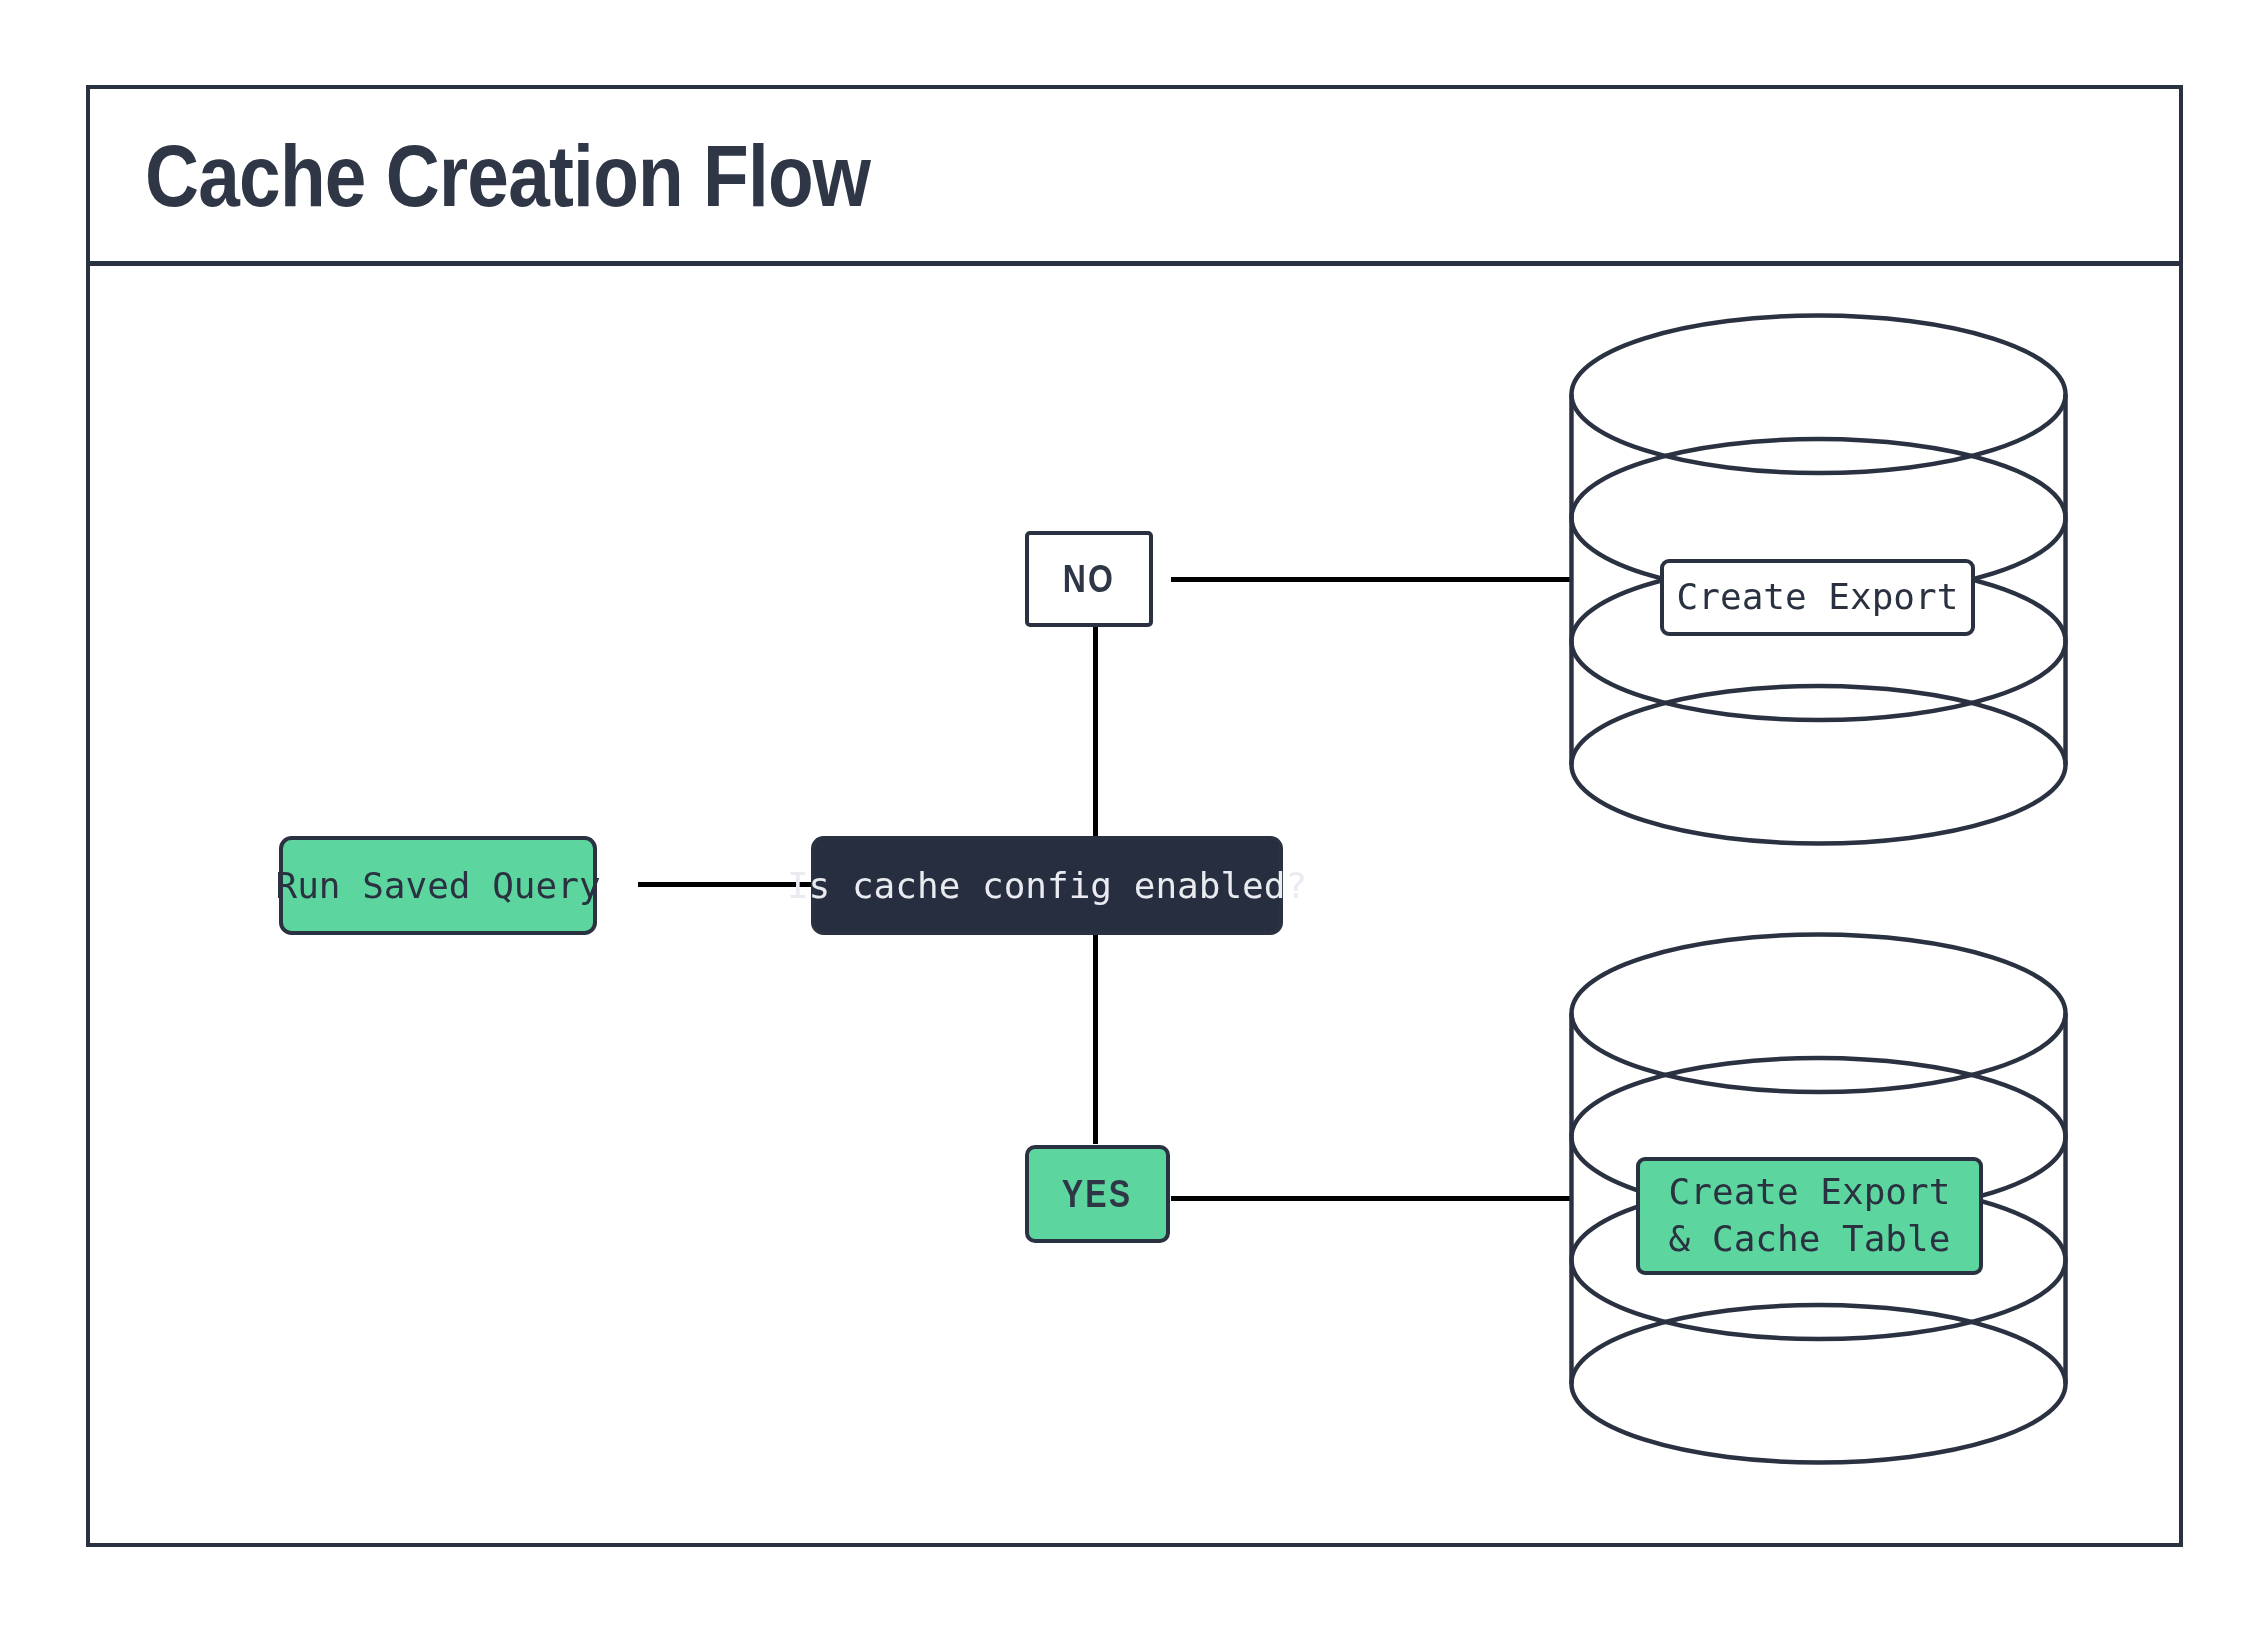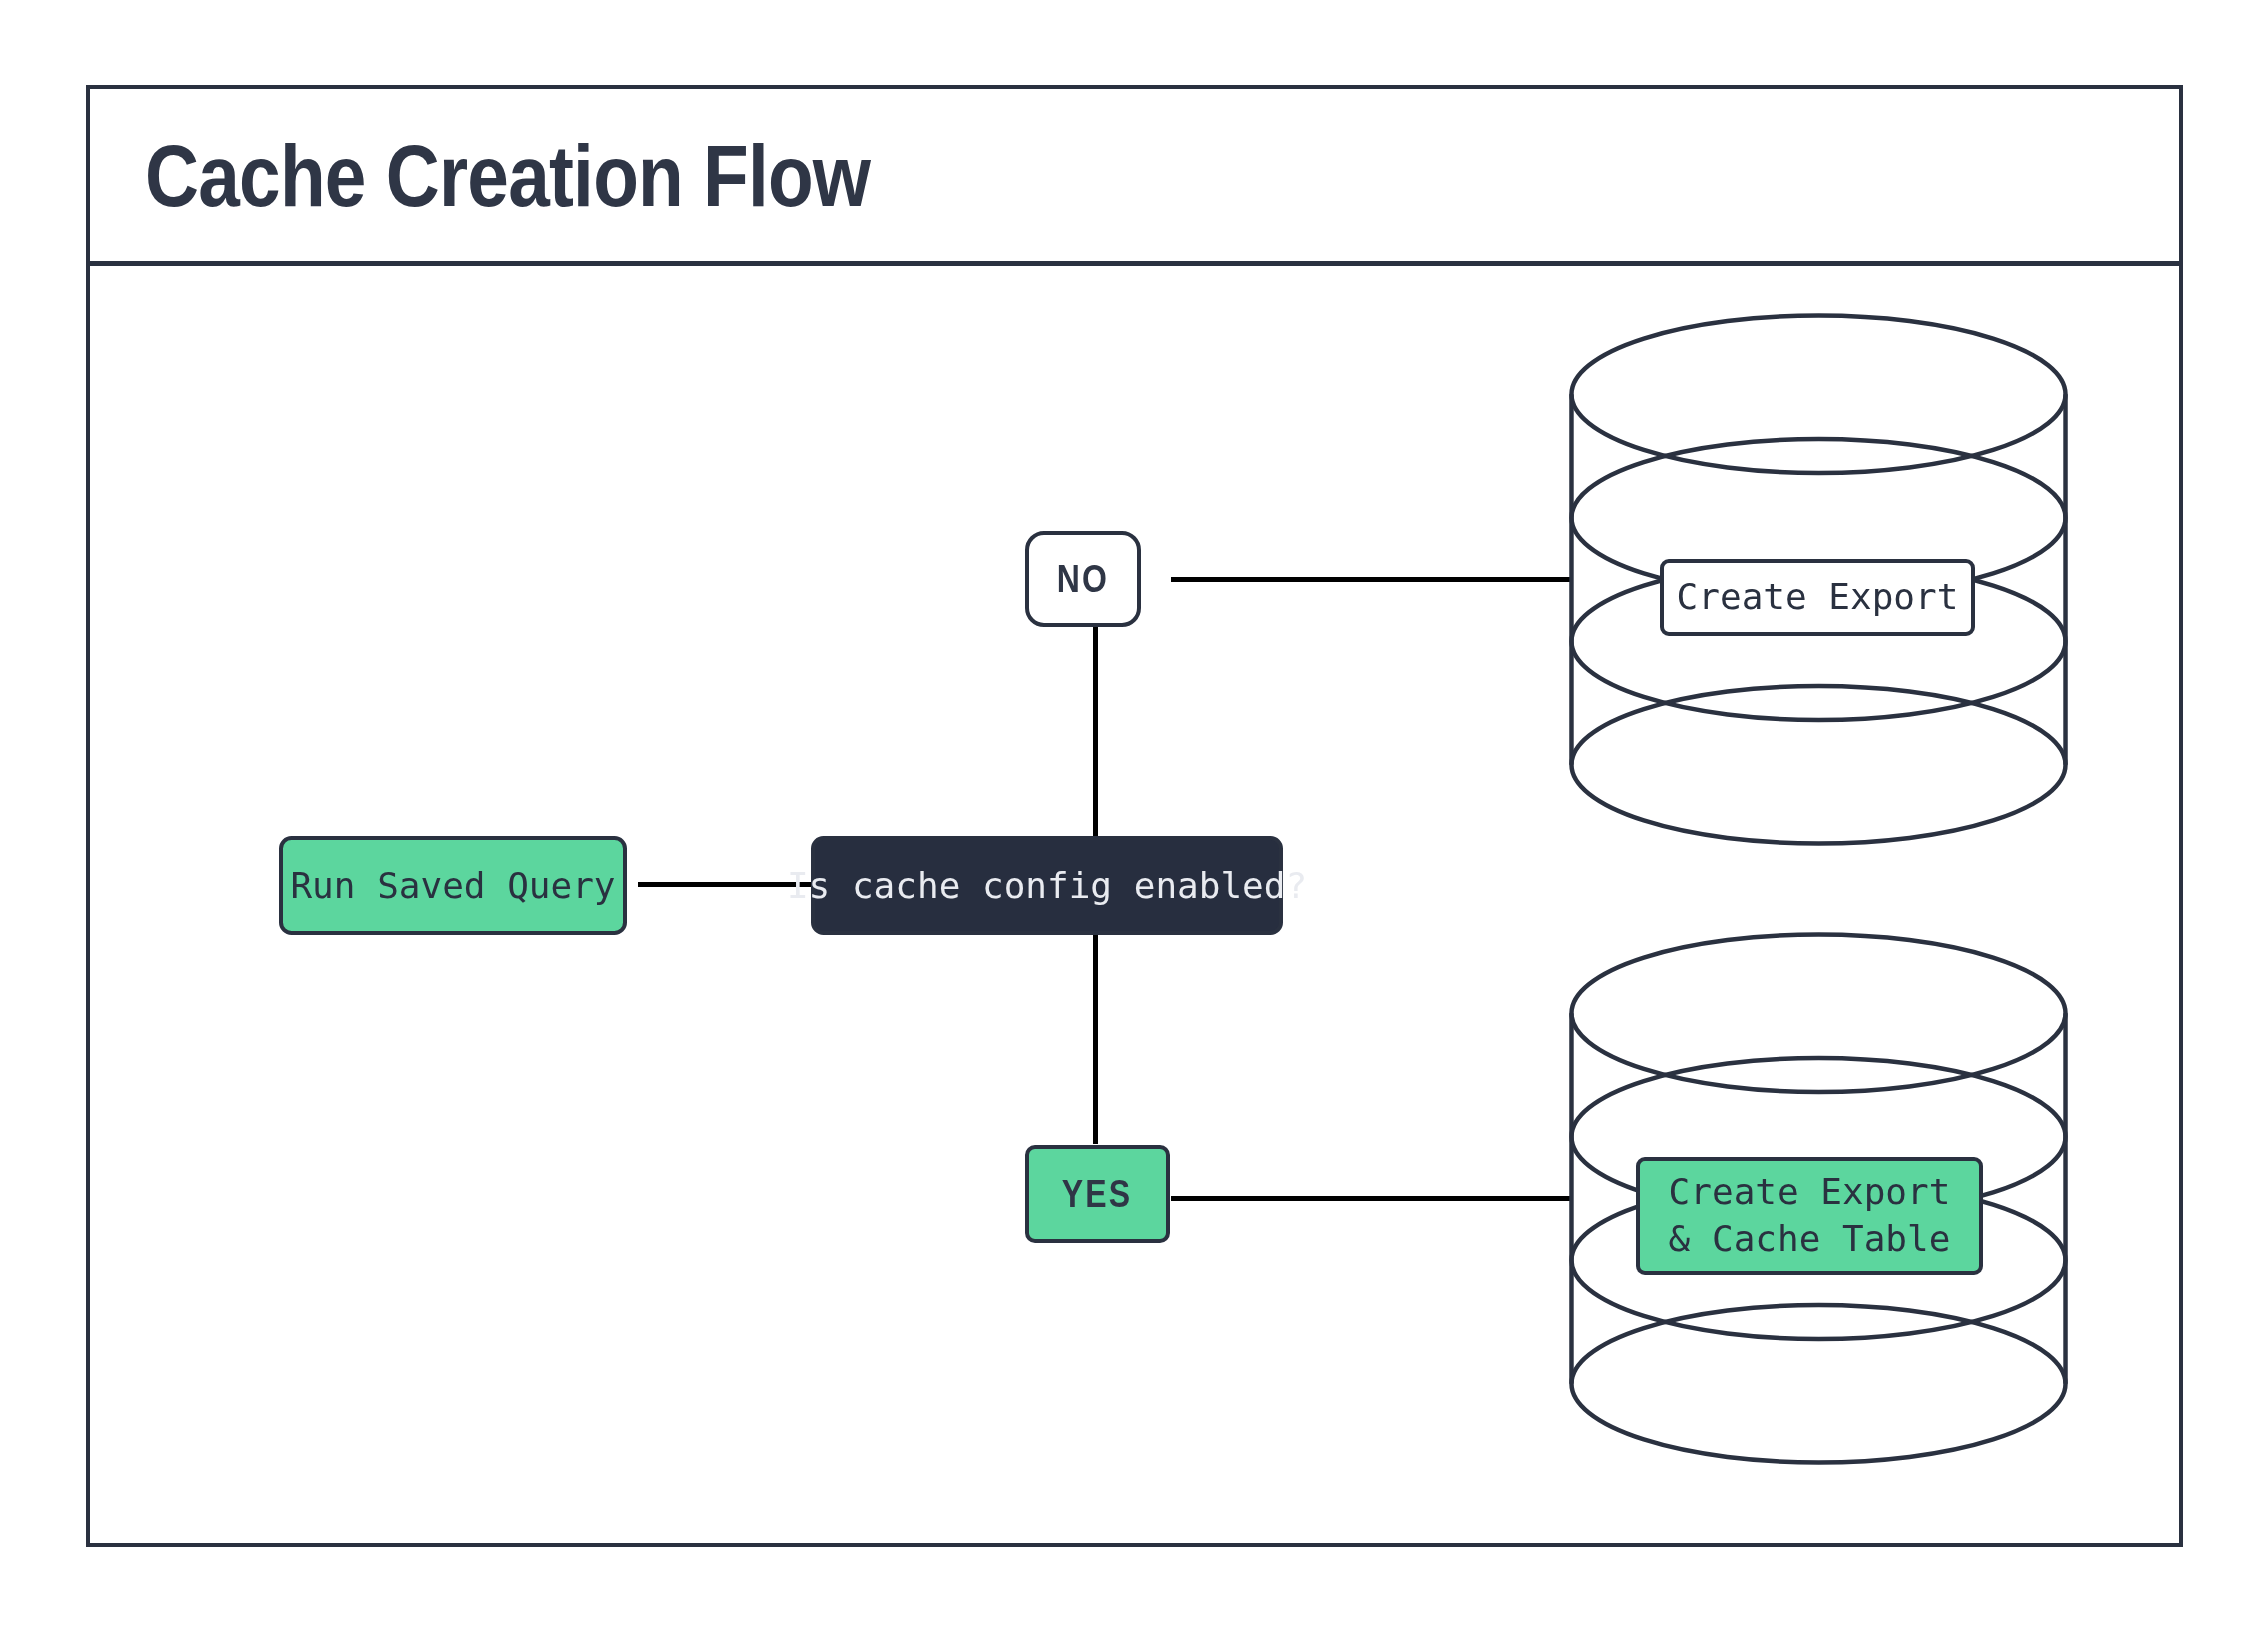--- a/index.html
+++ b/index.html
@@ -83,29 +83,29 @@
       <ellipse class="cyl-stroke" cx="281" cy="231" rx="276" ry="88"></ellipse>
       <ellipse class="cyl-stroke" cx="281" cy="369" rx="276" ry="88"></ellipse>
       <ellipse class="cyl-stroke" cx="281" cy="507" rx="276" ry="88"></ellipse>
     </svg>
   </div>
   <div class="db-label green" style="left:1636px;top:1139px;width:347px;height:118px;">
     <span class="mono">Create Export</span>
     <span class="mono">&amp; Cache Table</span>
   </div>
 
-  <div class="node green" style="left:279px;top:836px;width:348px;height:99px;">
+  <div class="node green" style="left:279px;top:836px;width:318px;height:99px;">
     <span class="mono">Run Saved Query</span>
   </div>
 
   <div class="node dark" style="left:811px;top:836px;width:472px;height:99px;">
     <span class="mono">Is cache config enabled?</span>
   </div>
 
-  <div class="node" style="left:1025px;top:531px;width:116px;height:96px;border-radius:19px;">
+  <div class="node" style="left:1025px;top:531px;width:128px;height:96px;border-radius:5px;">
     <span class="tag">NO</span>
   </div>
 
   <div class="node green" style="left:1025px;top:1145px;width:145px;height:98px;border-radius:10px;">
     <span class="tag">YES</span>
   </div>
 
 </div>
 
 

